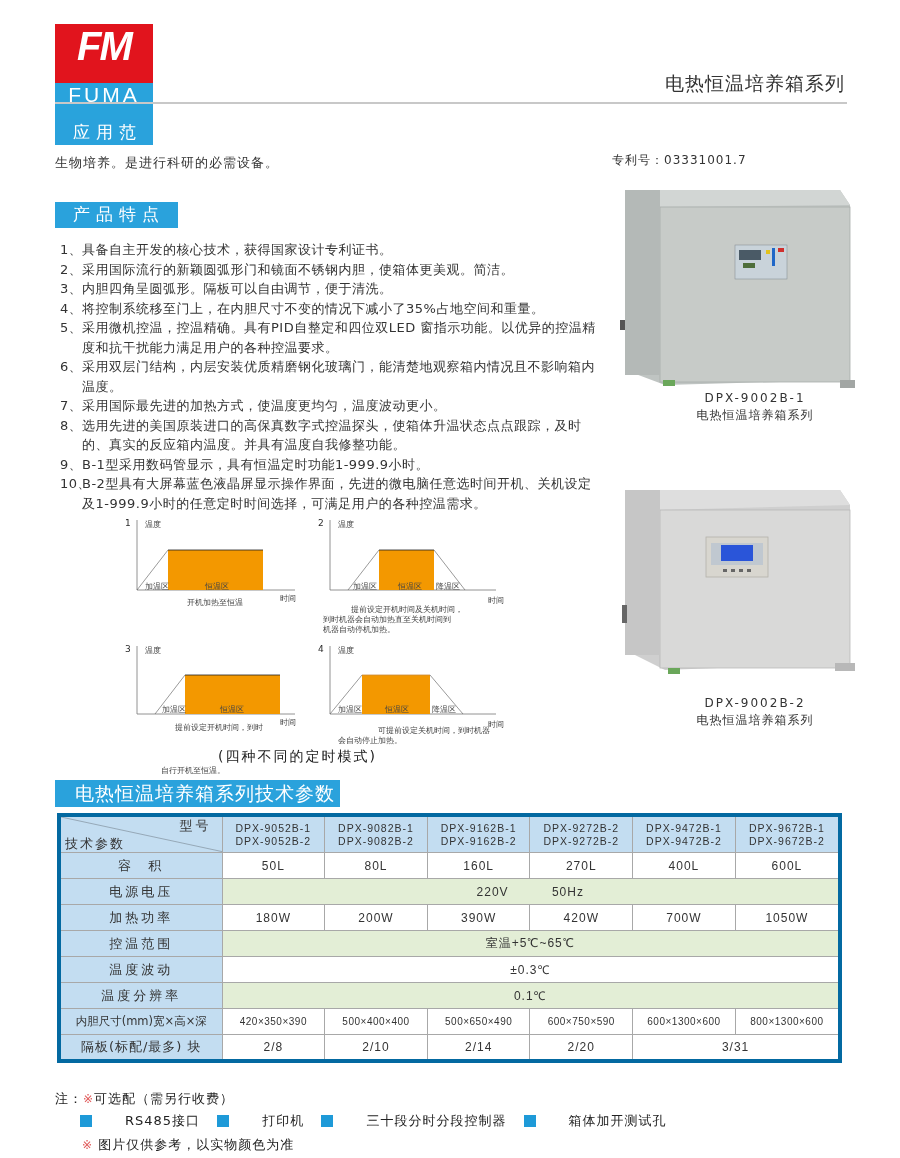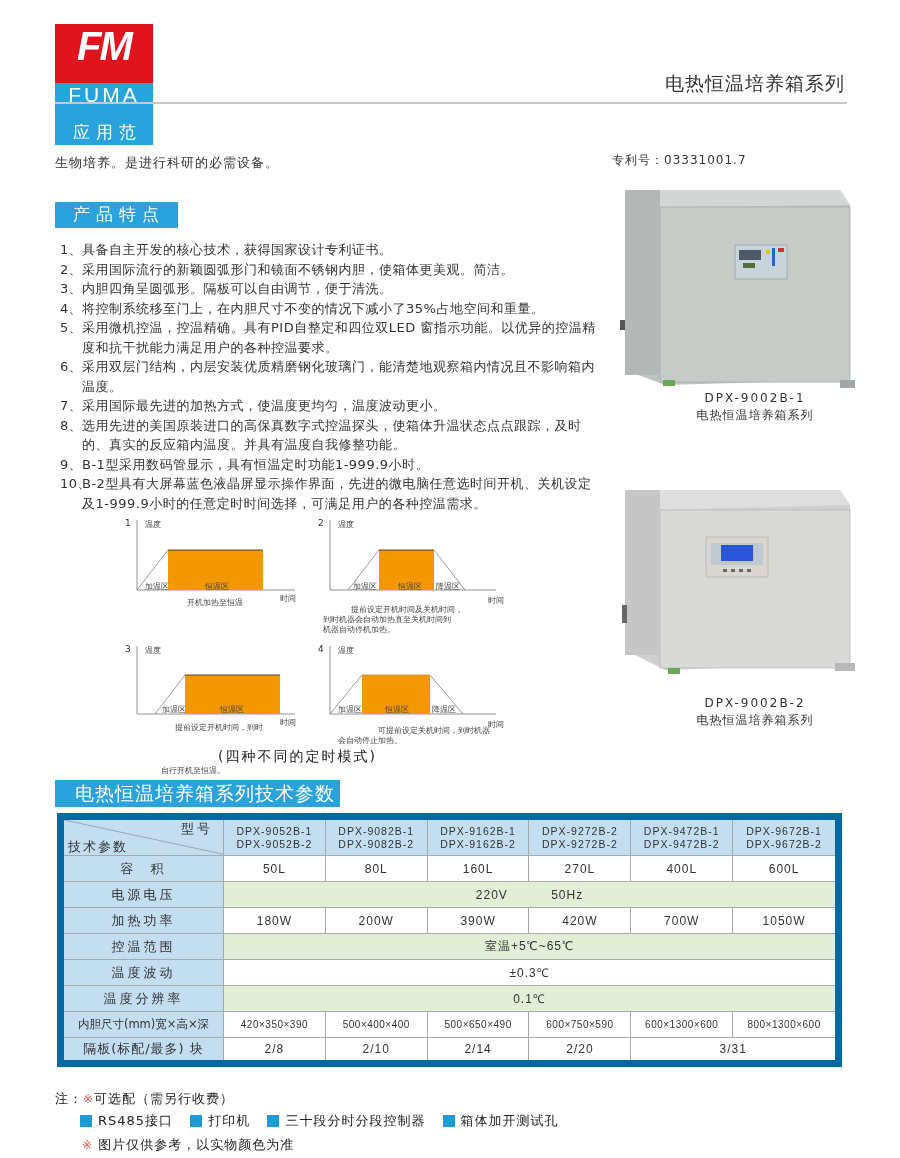--- a/index.html
+++ b/index.html
@@ -39,36 +39,36 @@
   .modes-caption { left: 218px; top: 748px; font-size: 14px; letter-spacing: 2px; color: #222; }
 
   .patent { left: 612px; top: 152px; font-size: 12px; letter-spacing: 1px; color: #333; }
   .dev-label { text-align: center; font-size: 12px; line-height: 17px; color: #333; letter-spacing: 1px; }
   .dev-label .m { letter-spacing: 2px; }
 
   
   .spec-title { left: 55px; top: 780px; width: 285px; height: 27px; line-height: 27px; font-size: 19px;
     letter-spacing: 1px; padding-left: 20px; }
   table.spec { position: absolute; left: 57px; top: 813px; width: 785px; border-collapse: collapse;
-    border: 7px solid #0369a1; }
+    border: 4px solid #0369a1; }
   .spec td { border: 1px solid #a8a8a8; text-align: center; font-size: 12px; color: #333; height: 26px;
     font-family: "Liberation Sans", sans-serif; letter-spacing: 1px; }
   .spec td.hdr { background: #c3ddf1; font-size: 13px; letter-spacing: 3px; width: 163px; font-family: "DejaVu Sans", sans-serif; }
   .spec td.hdr.small { font-size: 11.5px; letter-spacing: 0; }
   .spec tr.models td { background: #c3ddf1; font-size: 10.5px; line-height: 13px; height: 35px; letter-spacing: 1px; }
   .spec tr.green td:not(.hdr) { background: #e3eed6; }
   .spec td.dim { font-size: 10px; letter-spacing: 0.5px; }
   .corner { position: relative; height: 35px; overflow: hidden; }
   .corner svg { position: absolute; left: 0; top: 0; }
   .corner .a { position: absolute; right: 10px; top: 2px; font-size: 13px; letter-spacing: 3px; }
   .corner .b { position: absolute; left: 4px; bottom: 2px; font-size: 13px; letter-spacing: 2px; }
 
   .notes { left: 55px; top: 1088px; font-size: 13px; color: #222; letter-spacing: 1px; line-height: 22px; }
   .notes .x { color: #e05a5a; font-size: 12px; }
-  .opt { display: inline-flex; align-items: center; margin-right: 12px; }
+  .opt { display: inline-flex; align-items: center; margin-right: 12px; gap: 27px; }
   .sq { display: inline-block; width: 12px; height: 12px; background: #1e9ad8; margin-right: 6px; }
 </style>
 </head>
 <body>
 
 <div class="abs logo">
   <div class="logo-top">FM</div>
   <div class="logo-bot">FUMA</div>
 </div>
 <div class="abs header-title">电热恒温培养箱系列</div>

